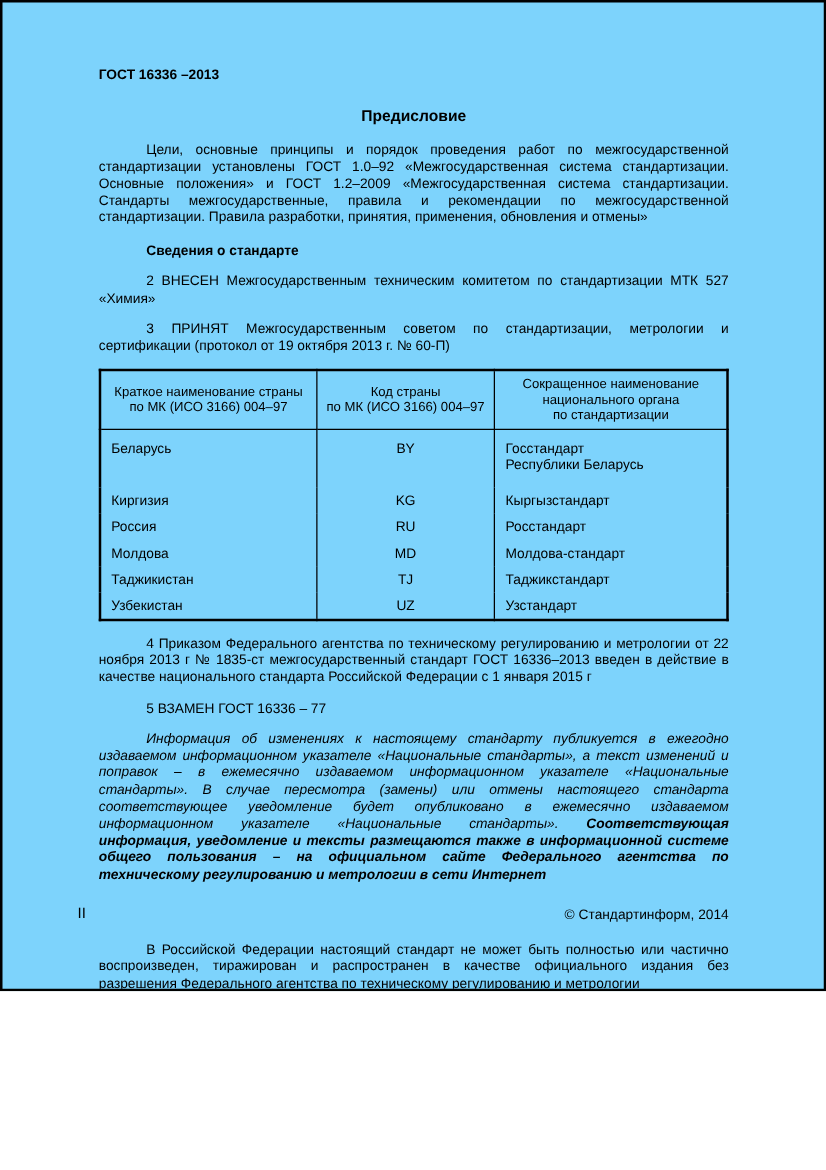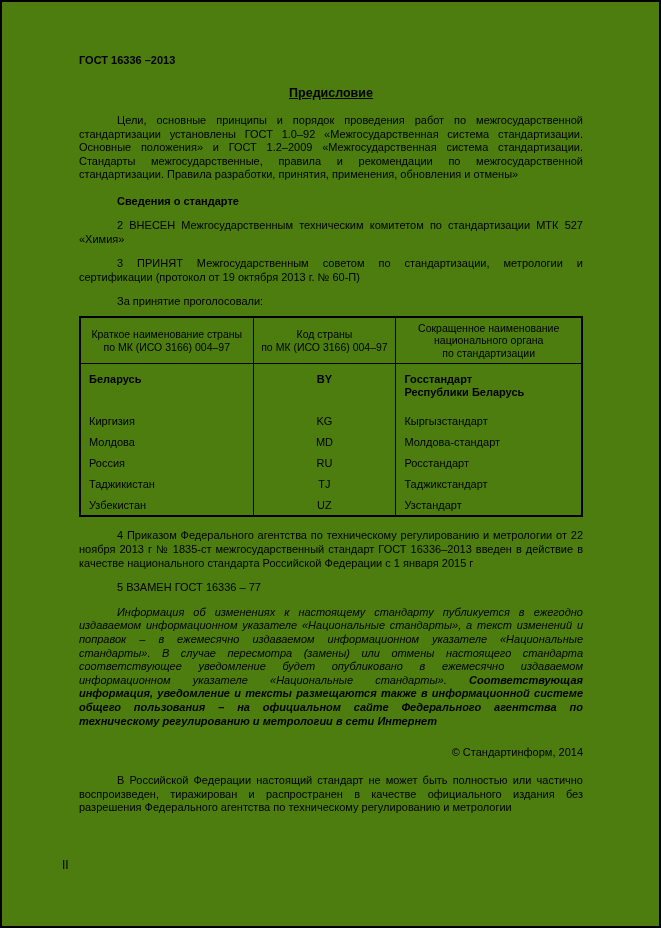--- a/index.html
+++ b/index.html
@@ -1,38 +1,37 @@
 <!DOCTYPE html>
 <html lang="ru"><head>
 <meta charset="utf-8">
 <style>
   * { margin: 0; padding: 0; box-sizing: border-box; }
   html, body { background: #ffffff; }
   .page {
     width: 661px;
-    height: 928px;
+    height: 793px;
     border: 2px solid #000;
-    background: #4d7c0f;
+    background: #7dd3fc;
     color: #000;
     font-family: "Liberation Sans", "DejaVu Sans", sans-serif;
     padding: 52px 76px 0 77px;
     position: relative;
     overflow: hidden;
   }
   .doc-header {
     font-size: 11px;
     font-weight: bold;
     margin-bottom: 20px;
   }
   .title {
     font-size: 12.5px;
     font-weight: bold;
     text-align: center;
     margin-bottom: 14px;
-    text-decoration: underline;
   }
   .para {
     font-size: 11px;
     line-height: 13.6px;
     text-align: justify;
     text-indent: 38px;
     margin-bottom: 11px;
   }
   .section-heading {
     font-size: 11px;
@@ -59,21 +58,21 @@
   table.voting td {
     border-left: 1px solid #000;
     border-right: 1px solid #000;
     font-size: 11px;
     line-height: 13px;
     vertical-align: top;
     padding: 5px 8px 3px 8px;
   }
   table.voting td.c2 { text-align: center; }
   table.voting td.c3 { white-space: pre-line; }
-  table.voting tr.row-first td { padding-top: 9px; padding-bottom: 11px; font-weight: bold; }
+  table.voting tr.row-first td { padding-top: 9px; padding-bottom: 11px; }
   .col-country { width: 175px; margin-top: 19px; }
   .col-code { width: 145px; }
   .col-org { width: 188px; }
   .note { font-style: italic; }
   .note .bold { font-weight: bold; }
   .copyright {
     font-size: 11px;
     text-align: right;
     margin: 18px 0 16px 0;
   }
@@ -95,21 +94,20 @@
 
   <p class="para">Цели, основные принципы и порядок проведения работ по межгосударственной стандартизации установлены ГОСТ 1.0–92 «Межгосударственная система стандартизации. Основные положения» и ГОСТ 1.2–2009 «Межгосударственная система стандартизации. Стандарты межгосударственные, правила и рекомендации по межгосударственной стандартизации. Правила разработки, принятия, применения, обновления и отмены»</p>
 
   <div class="section-heading">Сведения о стандарте</div>
 
 
   <p class="para">2 ВНЕСЕН Межгосударственным техническим комитетом по стандартизации МТК 527 «Химия»</p>
 
   <p class="para">3 ПРИНЯТ Межгосударственным советом по стандартизации, метрологии и сертификации (протокол от 19 октября 2013 г. № 60-П)</p>
 
-  <p class="para vote-line">За принятие проголосовали:</p>
 
   <table class="voting">
     <thead>
       <tr>
         <th class="col-country">Краткое наименование страны
 по МК (ИСО 3166) 004–97</th>
         <th class="col-code">Код страны
 по МК (ИСО 3166) 004–97</th>
         <th class="col-org">Сокращенное наименование
 национального органа
@@ -122,28 +120,28 @@
         <td class="c2">BY</td>
         <td class="c3">Госстандарт
 Республики Беларусь</td>
       </tr>
       <tr>
         <td class="c1">Киргизия</td>
         <td class="c2">KG</td>
         <td class="c3">Кыргызстандарт</td>
       </tr>
       <tr>
+        <td class="c1">Россия</td>
+        <td class="c2">RU</td>
+        <td class="c3">Росстандарт</td>
+      </tr>
+      <tr>
         <td class="c1">Молдова</td>
         <td class="c2">MD</td>
         <td class="c3">Молдова-стандарт</td>
-      </tr>
-      <tr>
-        <td class="c1">Россия</td>
-        <td class="c2">RU</td>
-        <td class="c3">Росстандарт</td>
       </tr>
       <tr>
         <td class="c1">Таджикистан</td>
         <td class="c2">TJ</td>
         <td class="c3">Таджикстандарт</td>
       </tr>
       <tr>
         <td class="c1">Узбекистан</td>
         <td class="c2">UZ</td>
         <td class="c3">Узстандарт</td>

